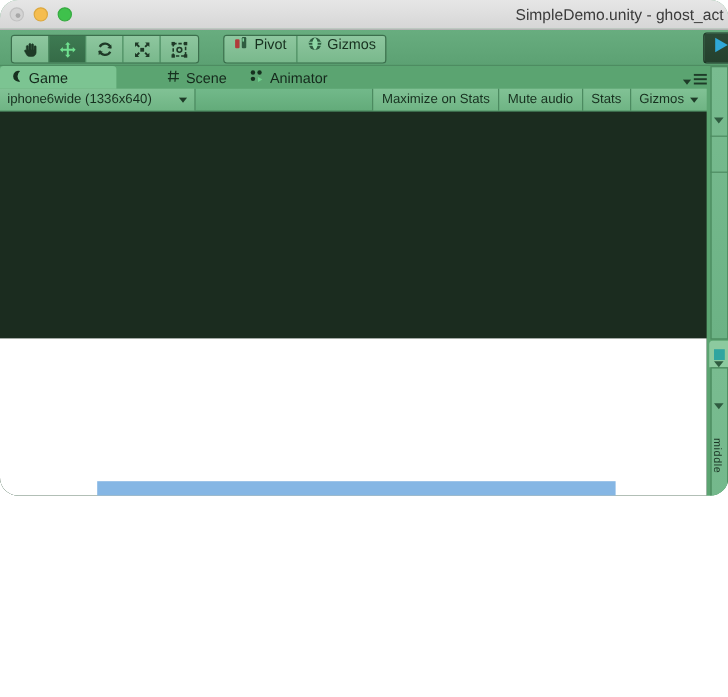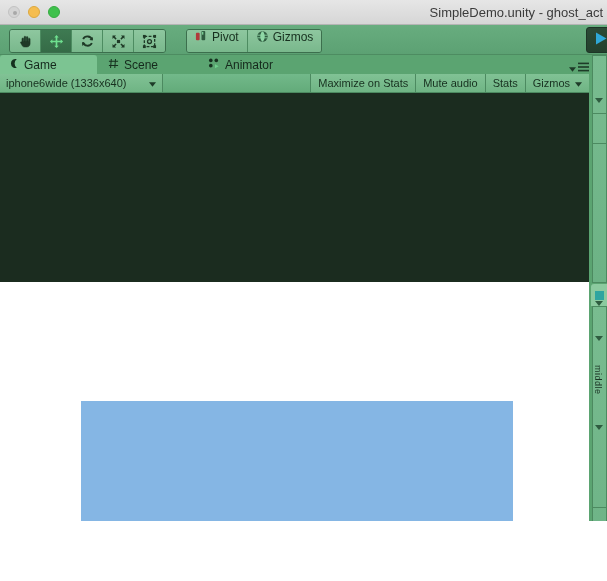--- a/index.html
+++ b/index.html
@@ -10,23 +10,24 @@
   body {
     width: 607px;
     height: 581px;
     overflow: hidden;
     font-family: "Liberation Sans", sans-serif;
     -webkit-font-smoothing: antialiased;
   }
   .app {
     position: relative;
     width: 607px;
-    height: 521px;
+    height: 413px;
     overflow: hidden;
     background: #5fa877;
+    border-radius: 15px;
   }
 
   
   .titlebar {
     position: absolute;
     left: 0; top: 0;
     width: 607px; height: 25px;
     background: linear-gradient(to bottom, #e6e6e6 0%, #d6d6d6 100%);
     border-bottom: 1px solid #b4b4b4;
     box-sizing: border-box;
@@ -413,21 +414,21 @@
 
   <div class="tabrow">
     <div class="tab active" style="left:0px;width:97px;">
       <span>
         <svg width="11" height="11" viewBox="0 0 12 12">
           <path d="M9.6 1.2A5 5 0 1 0 9.6 10.8 6 6 0 0 1 9.6 1.2Z" fill="#16311f"></path>
         </svg>
       </span>
       <span>Game</span>
     </div>
-    <div class="tab" style="left:100px;width:88px;">
+    <div class="tab" style="left:111px;width:88px;justify-content:flex-end;">
       <span>
         <svg width="11" height="11" viewBox="0 0 12 12">
           <path d="M3.6 1 L2.8 11 M8.2 1 L7.4 11 M1 3.6 H11 M1 8.2 H11" stroke="#16311f" stroke-width="1.1" fill="none"></path>
         </svg>
       </span>
       <span>Scene</span>
     </div>
     <div class="tab" style="left:200px;width:95px;">
       <span>
         <svg width="12" height="11" viewBox="0 0 13 12">

